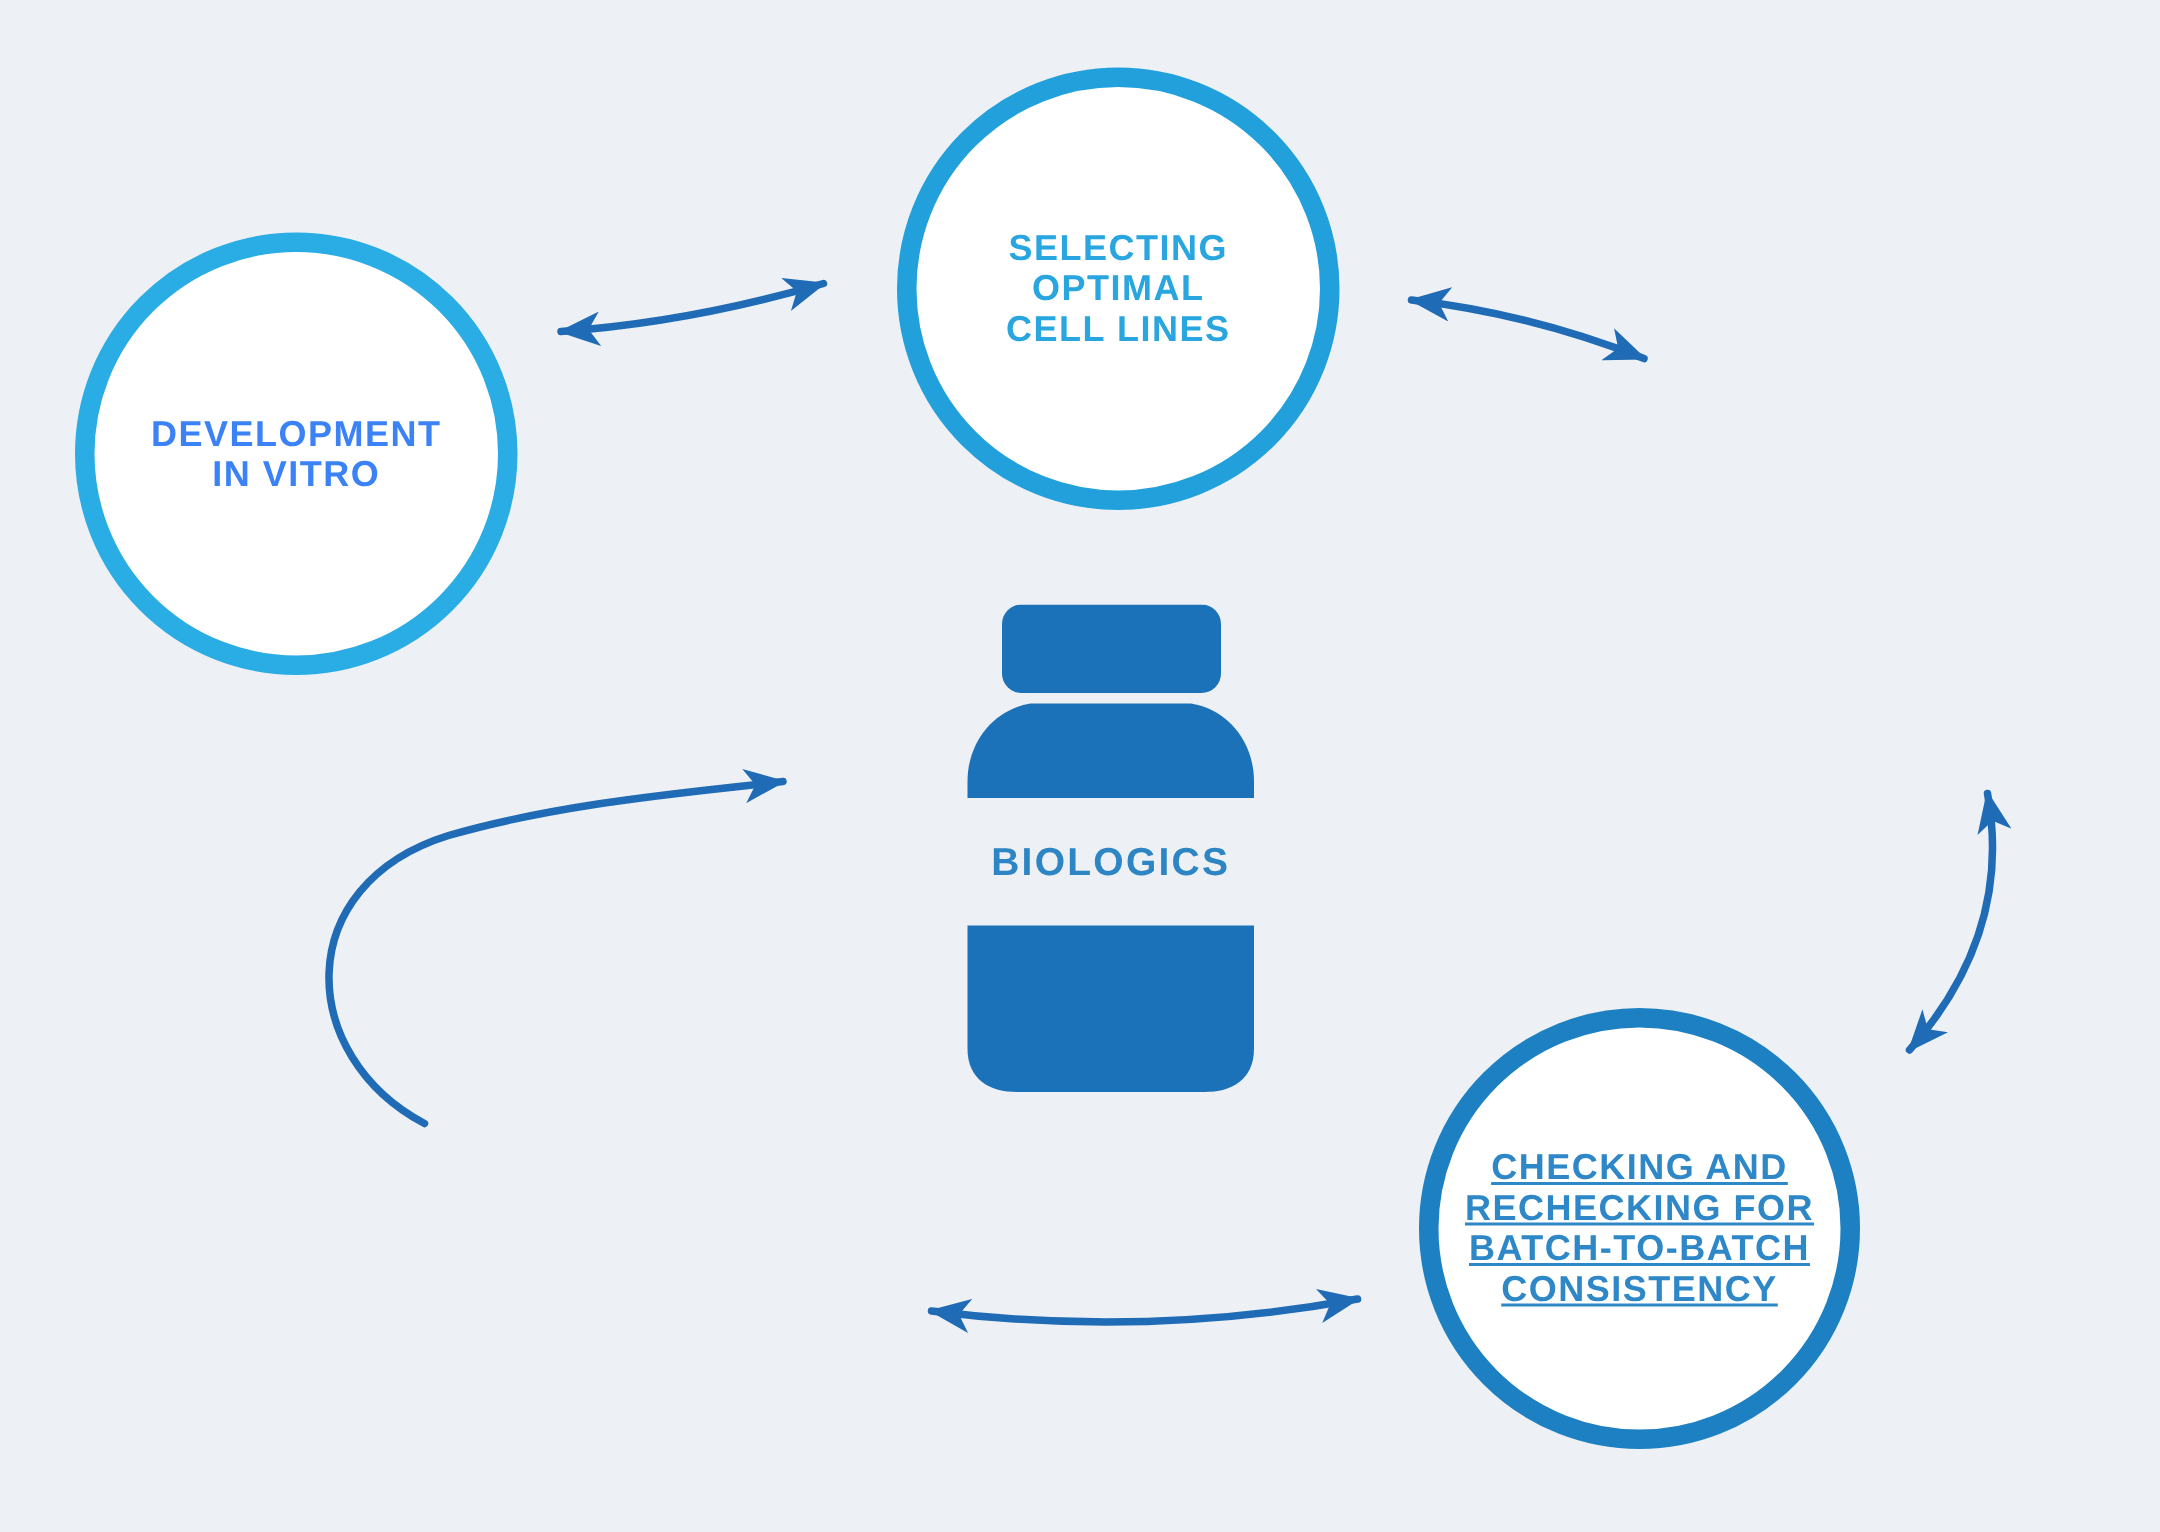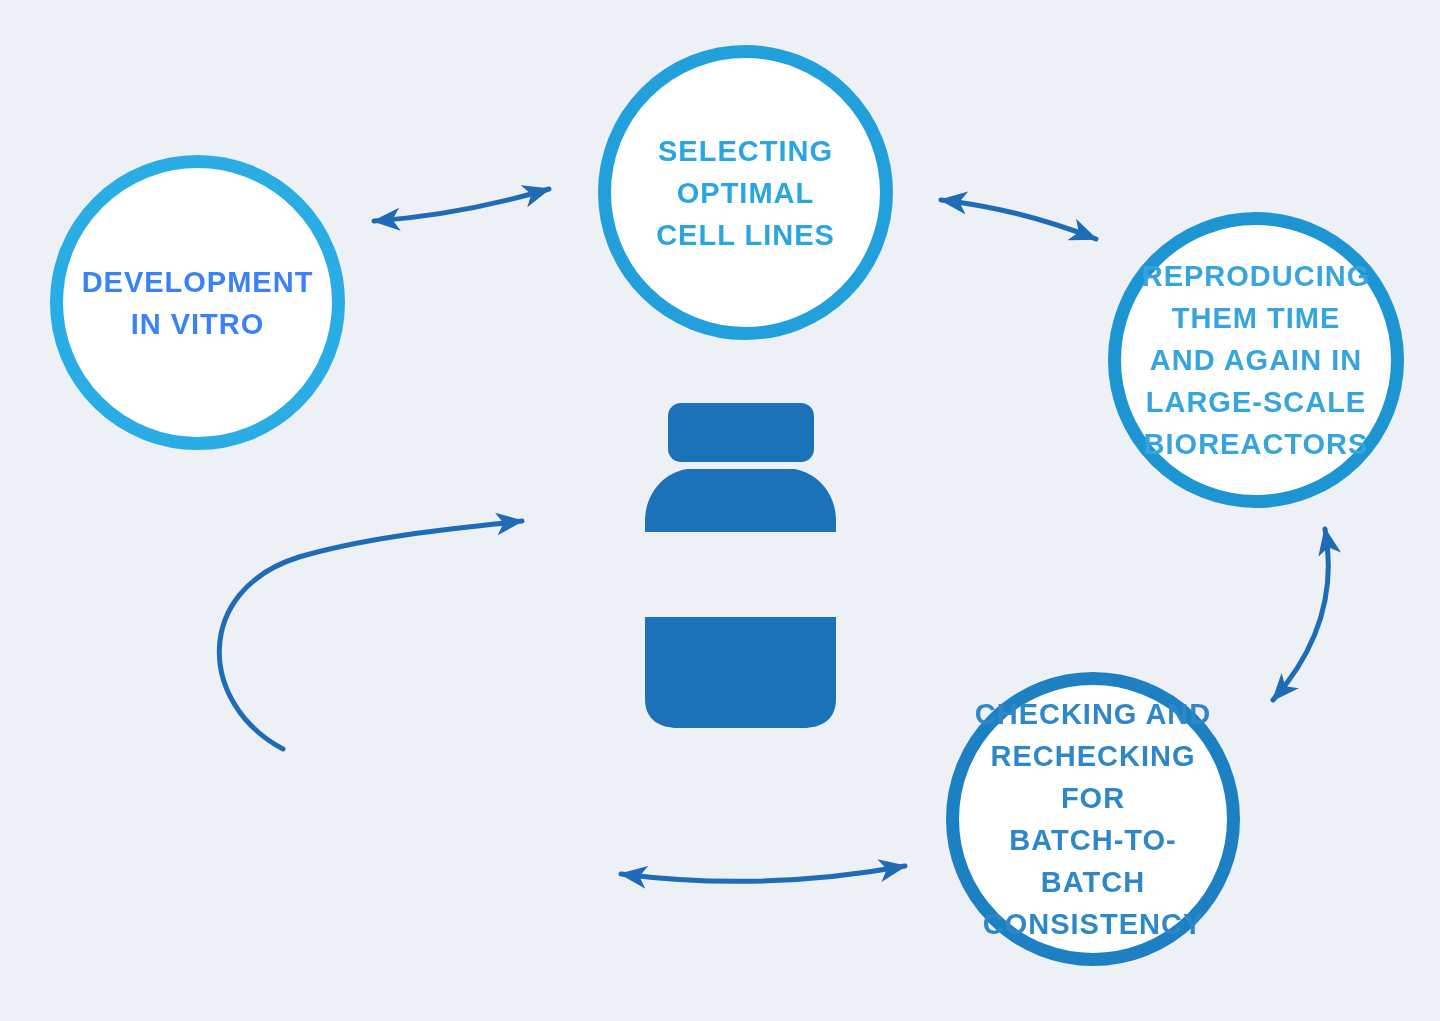--- a/index.html
+++ b/index.html
@@ -27,28 +27,28 @@
     border: 13px solid;
     background: #ffffff;
     display: flex;
     align-items: center;
     justify-content: center;
     text-align: center;
   }
   .circle-label {
     white-space: pre-line;
     font-weight: bold;
-    font-size: 29px;
-    line-height: 42px;
+    font-size: 24px;
+    line-height: 27px;
     letter-spacing: 1px;
   }
   .c1 { left: 50px;   top: 155px; width: 295px; height: 295px; }
   .c2 { left: 598px;  top: 45px;  width: 295px; height: 295px; }
   .c3 { left: 1108px; top: 212px; width: 296px; height: 296px; }
-  .c4 { left: 946px;  top: 672px; width: 294px; height: 294px; }
+  .c4 { left: 946px;  top: 672px; width: 294px; height: 294px; text-decoration: underline; }
   .c5 { left: 291px;  top: 658px; width: 298px; height: 298px; }
   .bottle {
     position: absolute;
     left: 643px;
     top: 403px;
     width: 195px;
     height: 325px;
   }
   .bottle svg {
     position: absolute;
@@ -91,37 +91,31 @@
     <span class="circle-label">DEVELOPMENT
 IN VITRO</span>
   </div>
 
   <div class="circle c2" style="border-color: rgb(34, 160, 220); color: rgb(41, 166, 223);">
     <span class="circle-label">SELECTING
 OPTIMAL
 CELL LINES</span>
   </div>
 
-  <div class="circle c3" style="border-color: rgb(30, 149, 211); color: rgb(54, 165, 222);">
-    <span class="circle-label">REPRODUCING
-THEM TIME
-AND AGAIN IN
-LARGE-SCALE
-BIOREACTORS</span>
-  </div>
 
   <div class="circle c4" style="border-color: rgb(28, 128, 195); color: rgb(46, 135, 199);">
     <span class="circle-label">CHECKING AND
 RECHECKING FOR
 BATCH-TO-BATCH
 CONSISTENCY</span>
   </div>
 
 
   <div class="bottle">
     <svg width="195" height="325" viewBox="0 0 195 325" style="color: rgb(27, 114, 185);">
       <rect x="25" y="0" width="146" height="59" rx="13" fill="currentColor"></rect>
       <path d="M 44 66 L 151 66 C 176 70 193 92 193 118 L 193 129 L 2 129 L 2 118 C 2 92 19 70 44 66 Z" fill="currentColor"></path>
       <path d="M 2 214 L 193 214 L 193 296 C 193 317 178 325 160 325 L 35 325 C 17 325 2 317 2 296 Z" fill="currentColor"></path>
     </svg>
+    <div class="bottle-label" style="color: rgb(45, 133, 196);">BIOLOGICS</div>
   </div>
 
 </div>
 
 </body></html>

